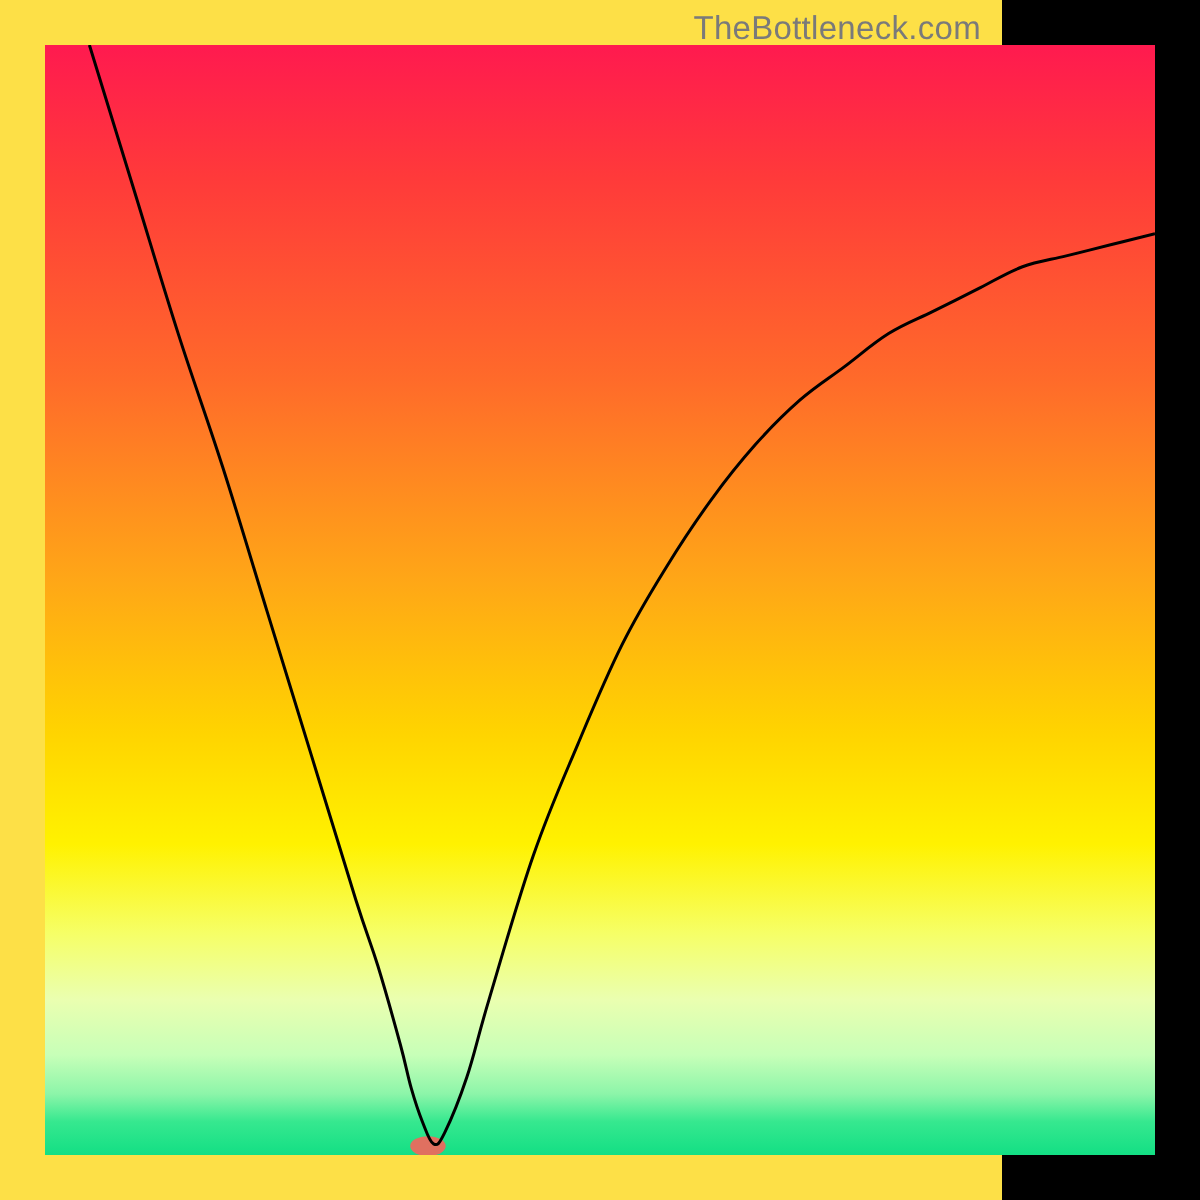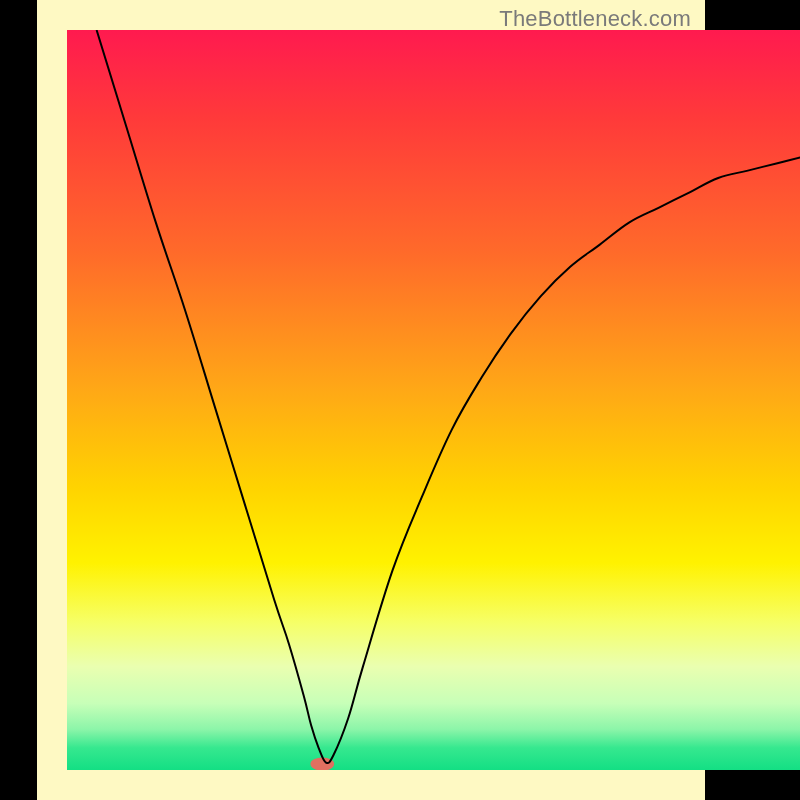--- a/index.html
+++ b/index.html
@@ -8,22 +8,21 @@
     width: 800px;
     height: 800px;
     background: #000;
     font-family: Arial, Helvetica, sans-serif;
     overflow: hidden;
   }
   .frame {
     position: relative;
     width: 668px;
     height: 800px;
-    background: #fef9c3;
-    margin-left: 37px;
+    background: #fde047;
   }
   .plot-area {
     position: absolute;
     left: 30px;
     top: 30px;
     width: 740px;
     height: 740px;
     overflow: hidden;
   }
   .watermark {

